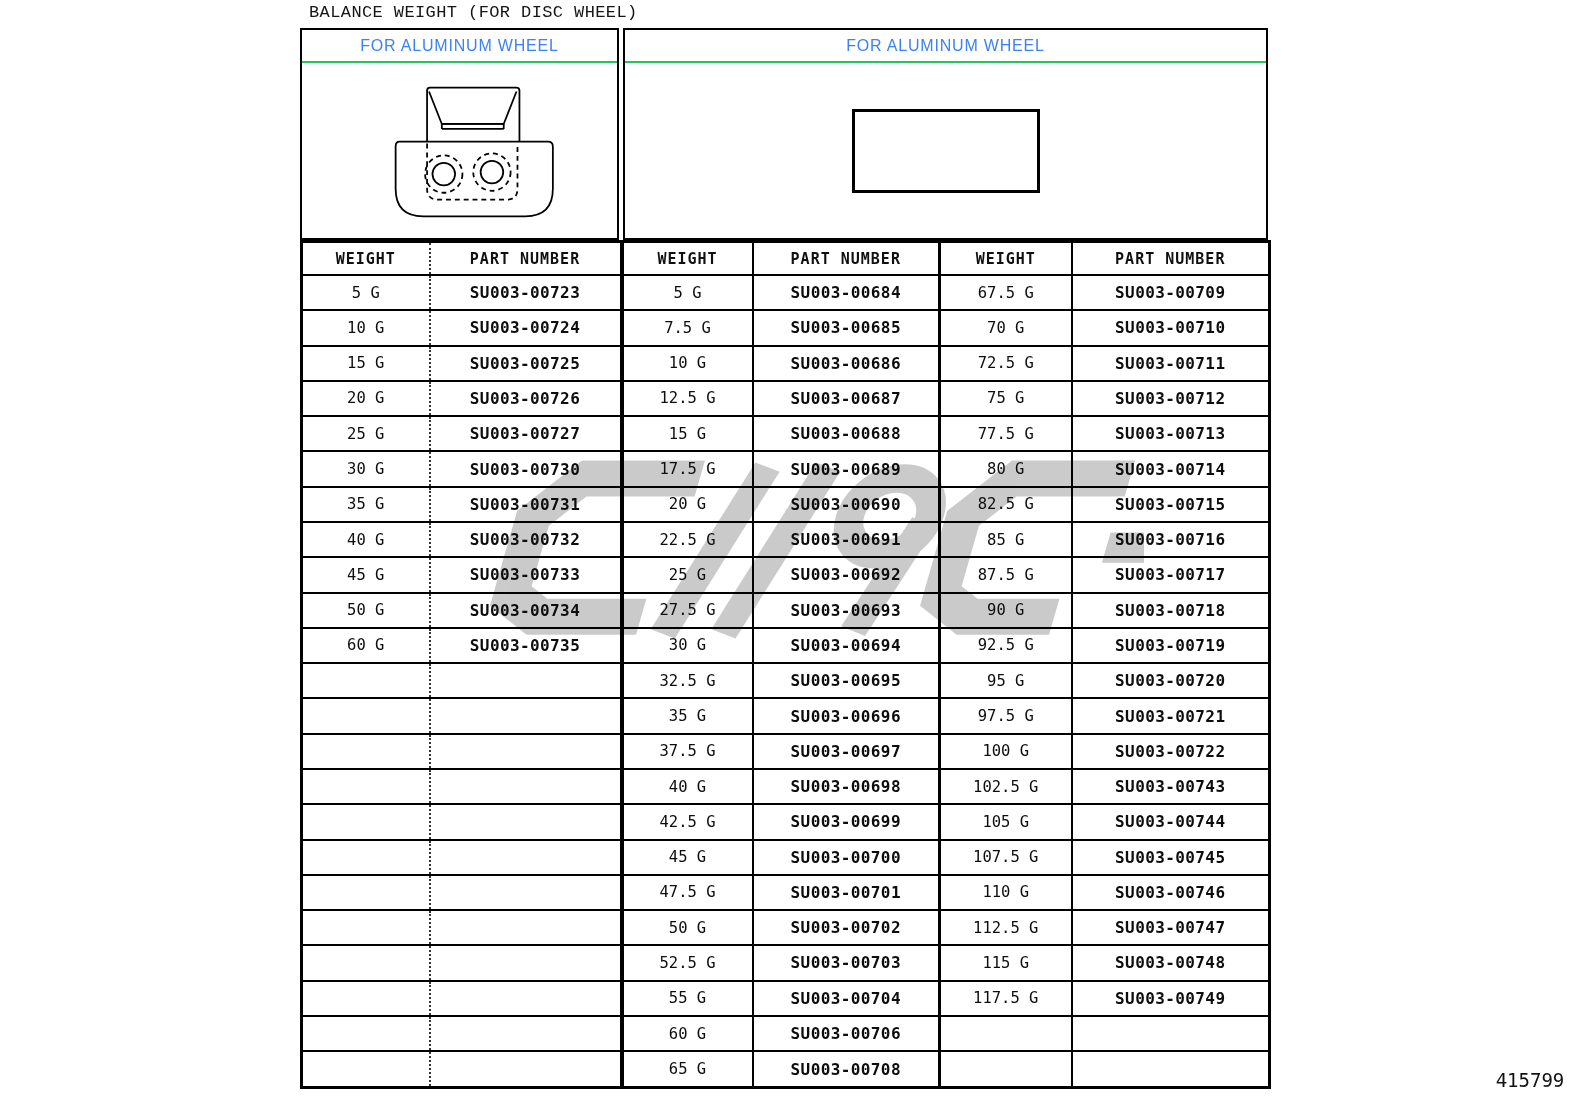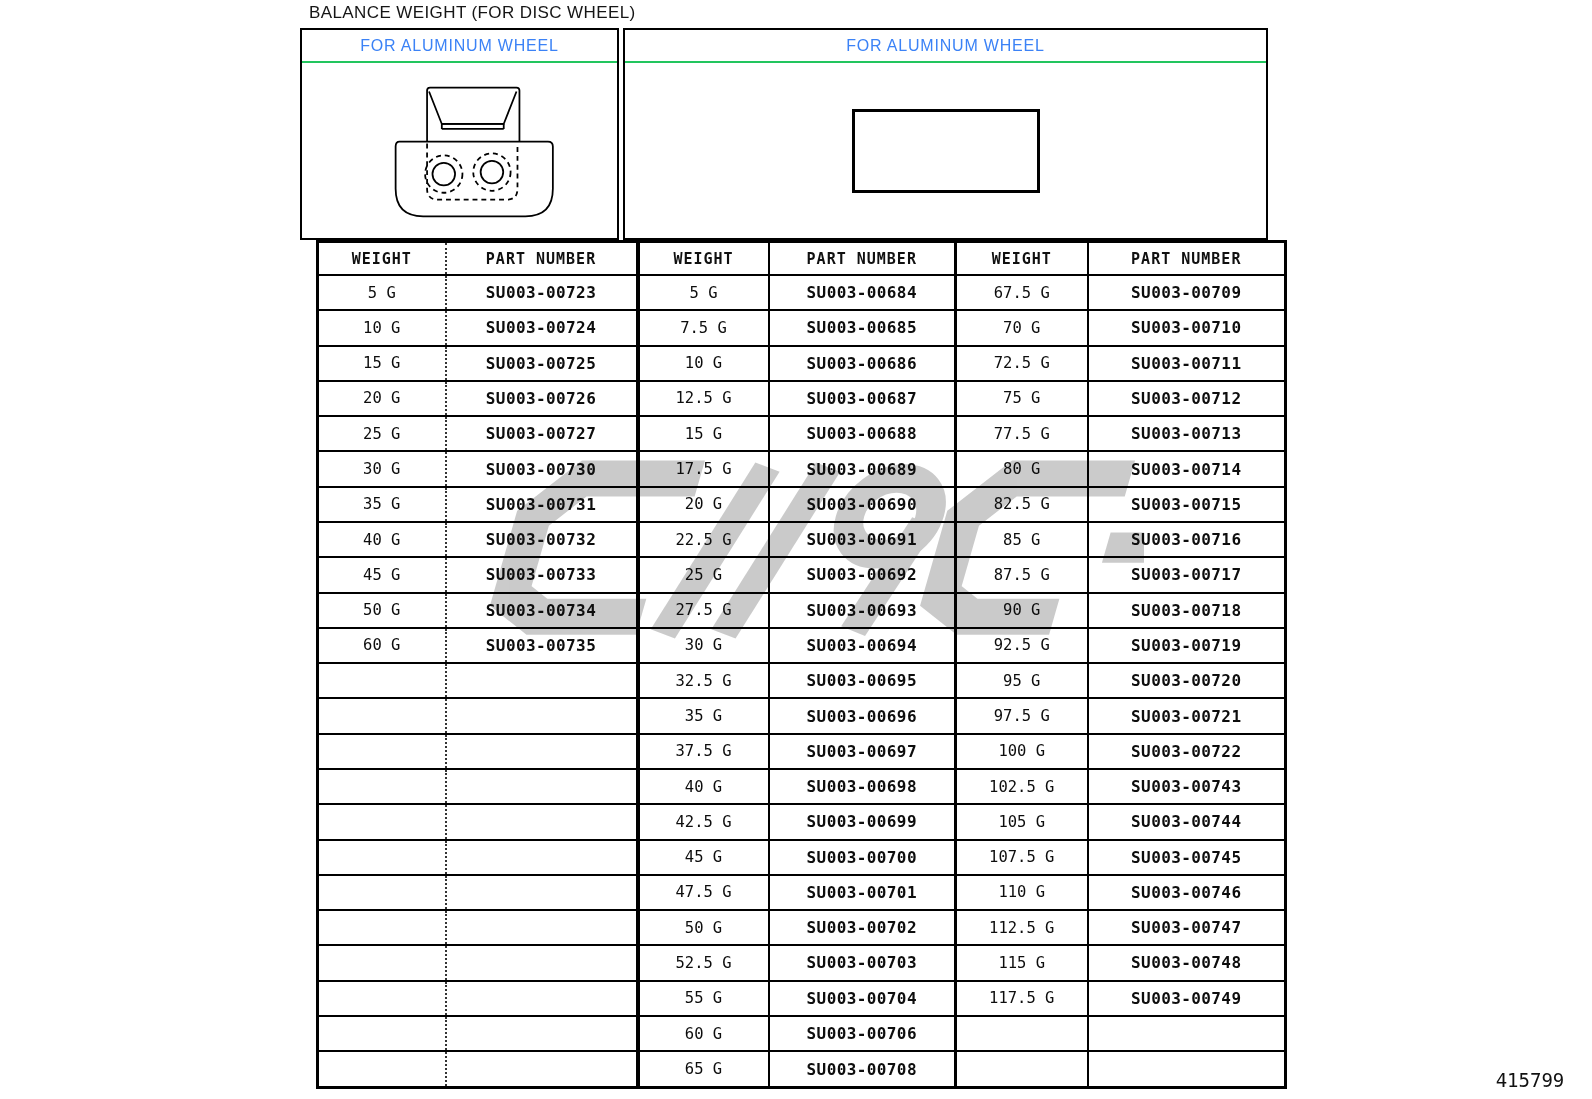--- a/index.html
+++ b/index.html
@@ -1,30 +1,30 @@
 <!DOCTYPE html>
 <html><head>
 <meta charset="utf-8">
 <style>
   html,body{margin:0;padding:0;background:#fff;}
   .page{position:relative;width:1592px;height:1099px;background:#ffffff;overflow:hidden;
         font-family:"Liberation Sans",sans-serif;color:#000;}
   .title{position:absolute;left:309px;top:3px;font-size:17px;letter-spacing:.4px;
-         font-family:Liberation Sans, sans-serif;color:#151515;}
+         font-family:Liberation Mono, monospace;color:#151515;}
   .topbox{position:absolute;top:28px;height:212px;border:2px solid #000;box-sizing:border-box;
           background:#fff;z-index:2;}
   .box-left{left:300px;width:319px;}
   .box-right{left:623px;width:645px;}
   .boxhead{height:31px;border-bottom:2px solid #22c55e;display:flex;align-items:center;
            justify-content:center;font-size:16px;letter-spacing:.8px;color:#3b82f6;text-align:right;}
   .boxbody{height:175px;display:flex;align-items:center;justify-content:center;}
   .plate{width:188px;height:84px;border:3px solid #000;box-sizing:border-box;background:#fff;}
   .watermark{position:absolute;left:424px;top:448px;width:720px;height:205px;z-index:1;
              pointer-events:none;}
-  table.parts{position:absolute;left:316px;top:240px;width:968px;height:849px;z-index:2;
+  table.parts{position:absolute;left:300px;top:240px;width:968px;height:849px;z-index:2;
         border-collapse:collapse;table-layout:fixed;border:3px solid #000;background:transparent;
         font-family:"DejaVu Sans Mono","Liberation Mono",monospace;}
   .parts th,.parts td{border:2px solid #000;padding:0;text-align:center;vertical-align:middle;
         overflow:hidden;white-space:nowrap;background:transparent;}
   .parts thead th{height:31px;font-size:15px;font-weight:600;letter-spacing:1px;color:#101010;}
   .parts td{font-size:15.5px;color:#0d0d0d;}
   .parts td.p{font-weight:bold;letter-spacing:.4px;font-size:16px;}
   .parts th:first-child,.parts td:first-child{border-right:2px dotted #333;}
   .parts th:nth-child(2),.parts td:nth-child(2){border-left:2px dotted #333;}
   .parts th:nth-child(3),.parts td:nth-child(3){border-left:4px solid #000;}

